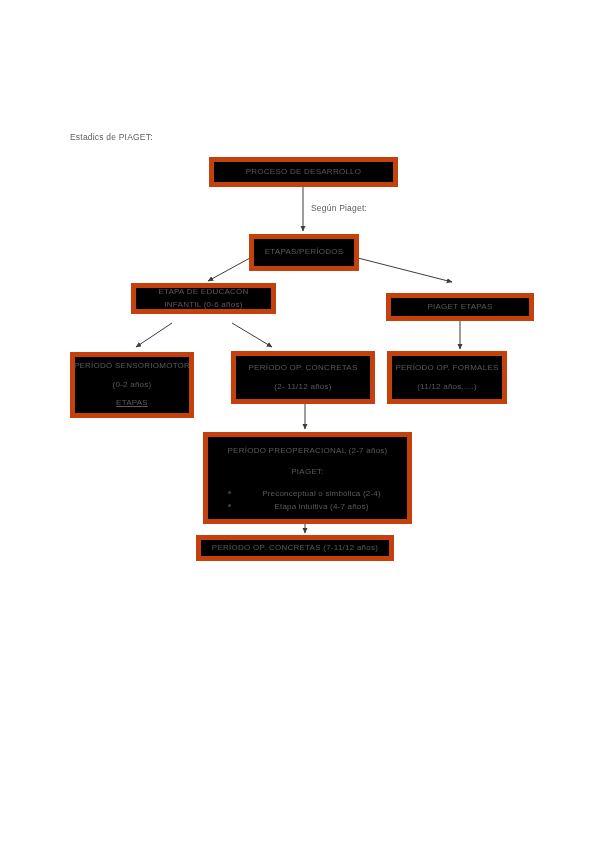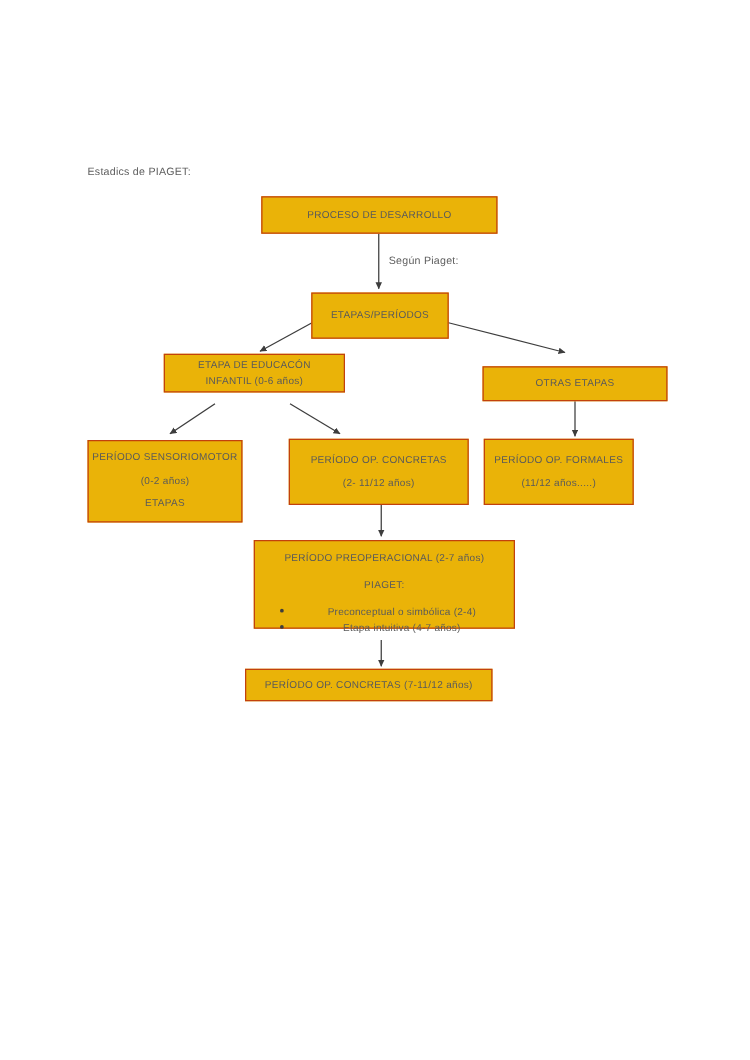--- a/index.html
+++ b/index.html
@@ -28,22 +28,22 @@
     left: 70px;
     top: 132px;
     font-size: 8.5px;
     letter-spacing: 0.2px;
     color: #5d5d5d;
     white-space: nowrap;
   }
 
   .box {
     box-sizing: border-box;
-    border: 1px solid #c2410c;
-    background: #eab308;
+    border: 5px solid #c2410c;
+    background: #000000;
     display: flex;
     flex-direction: column;
     align-items: center;
     justify-content: center;
     text-align: center;
     font-size: 8px;
     letter-spacing: 0.25px;
     color: #5a5a5a;
     line-height: 1.55;
   }
@@ -147,40 +147,40 @@
   <div class="abs box" style="left:249px; top:234px; width:110px; height:37px;">
     <span class="line">ETAPAS/PERÍODOS</span>
   </div>
 
   <div class="abs box" style="left:131px; top:283px; width:145px; height:31px;">
     <span class="line">ETAPA DE EDUCACÓN</span>
     <span class="line">INFANTIL (0-6 años)</span>
   </div>
 
   <div class="abs box" style="left:386px; top:293px; width:148px; height:28px;">
-    <span class="line">OTRAS ETAPAS</span>
+    <span class="line">PIAGET ETAPAS</span>
   </div>
 
   <div class="abs box" style="left:70px; top:352px; width:124px; height:66px;">
     <span class="line">PERÍODO SENSORIOMOTOR</span>
     <span class="line" style="margin-top:6px;">(0-2 años)</span>
-    <span class="line" style="margin-top:6px;">ETAPAS</span>
+    <span class="line" style="margin-top:6px;text-decoration:underline;">ETAPAS</span>
   </div>
 
   <div class="abs box" style="left:231px; top:351px; width:144px; height:53px;">
     <span class="line">PERÍODO OP. CONCRETAS</span>
     <span class="line" style="margin-top:7px;">(2- 11/12 años)</span>
   </div>
 
   <div class="abs box" style="left:387px; top:351px; width:120px; height:53px;">
     <span class="line">PERÍODO OP. FORMALES</span>
     <span class="line" style="margin-top:7px;">(11/12 años.....)</span>
   </div>
 
-  <div class="abs box preop" style="left:203px; top:432px; width:209px; height:71px;">
+  <div class="abs box preop" style="left:203px; top:432px; width:209px; height:92px;">
     <div class="title">PERÍODO PREOPERACIONAL  (2-7 años)</div>
     <div class="etapas">PIAGET:</div>
     <ul>
       <li>
         <span class="bullet"></span>
         <span class="txt">Preconceptual o simbólica (2-4)</span>
       </li>
       <li>
         <span class="bullet"></span>
         <span class="txt">Etapa intuitiva (4-7 años)</span>

